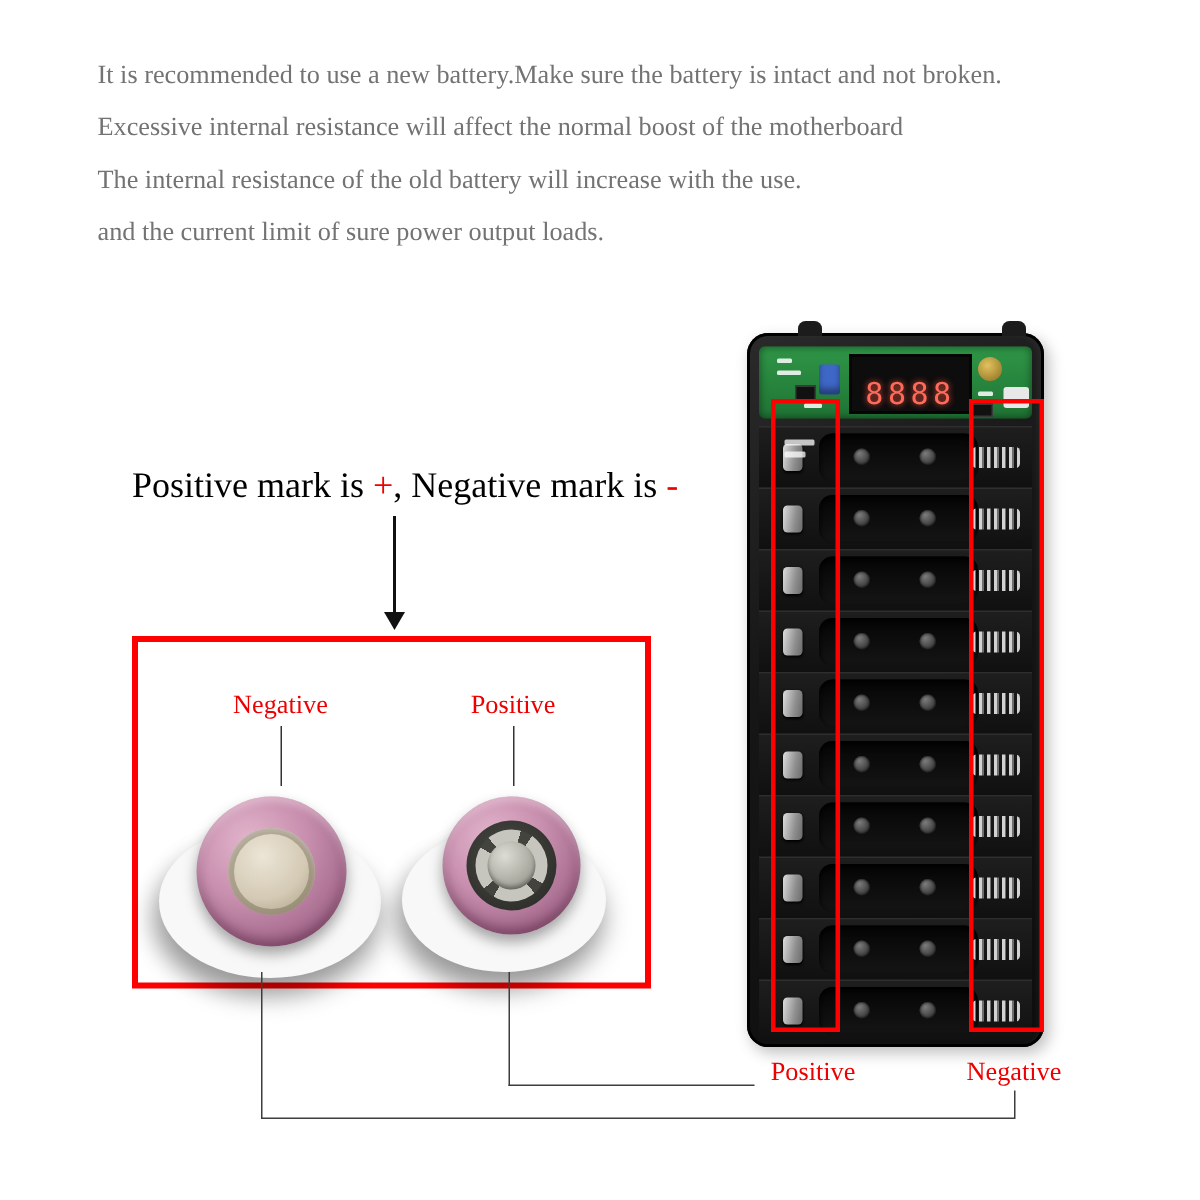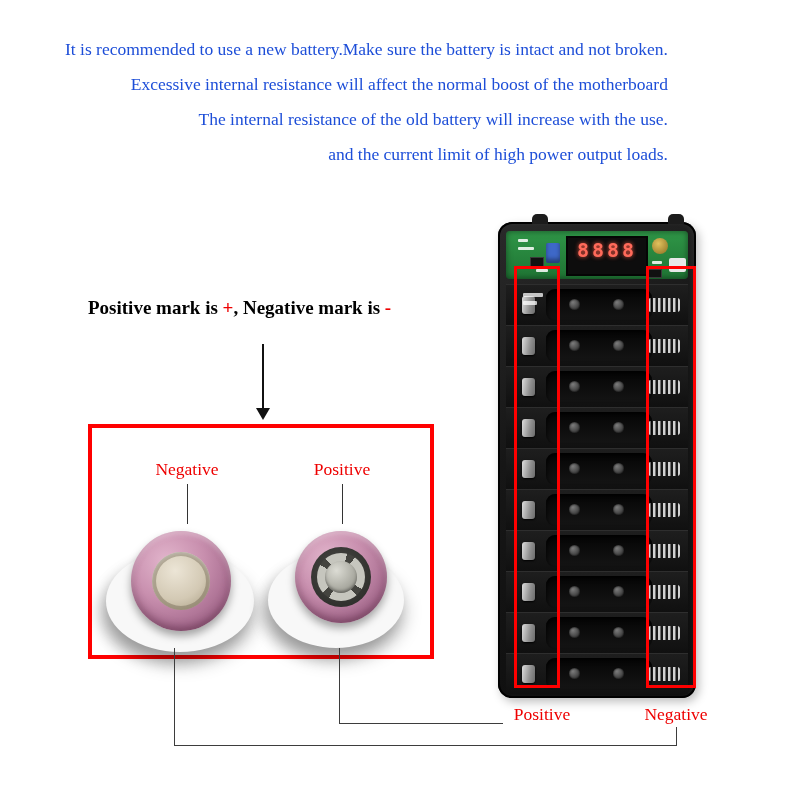--- a/index.html
+++ b/index.html
@@ -1,23 +1,23 @@
 <!DOCTYPE html>
 <html><head>
 <meta charset="utf-8">
 <style>
   html,body{margin:0;padding:0;background:#fff;}
   .page{position:relative;width:800px;height:800px;background:#ffffff;overflow:hidden;
         font-family:"Liberation Serif",serif;color:#000;}
 
   
-  .instructions{position:absolute;left:65px;top:32px;font-size:17.5px;line-height:35px;color:#1d4ed8;text-align:right;}
-
-  
-  .mark-note{position:absolute;left:88px;top:297px;font-size:19px;color:#000;font-weight:bold;}
+  .instructions{position:absolute;left:65px;top:32px;font-size:17.5px;line-height:35px;color:#737373;}
+
+  
+  .mark-note{position:absolute;left:88px;top:311px;font-size:24px;color:#000;}
   .red-txt{color:#ee0000;}
 
   
   .down-arrow{position:absolute;left:256px;top:344px;width:14px;height:78px;}
   .down-arrow .shaft{position:absolute;left:6px;top:0;width:2px;height:66px;background:#111;}
   .down-arrow .head{position:absolute;left:0;top:64px;width:0;height:0;
         border-left:7px solid transparent;border-right:7px solid transparent;border-top:12px solid #111;}
 
   
   .photo-box{position:absolute;left:88px;top:424px;width:338px;height:227px;border:4px solid #ff0000;background:#fff;}
@@ -62,21 +62,21 @@
   
   .case{position:absolute;left:498px;top:222px;width:198px;height:476px;border-radius:14px;
         background:linear-gradient(145deg,#2a2a2a,#161616 40%,#0d0d0d);
         box-shadow:inset 0 0 0 2px #000, inset -3px 0 6px rgba(255,255,255,.08), 3px 4px 10px rgba(0,0,0,.25);}
   .case-bump{position:absolute;top:-8px;width:16px;height:10px;background:#1c1c1c;border-radius:5px 5px 0 0;}
   .bump-a{left:34px;} .bump-b{left:170px;}
 
   .pcb{position:absolute;left:8px;top:9px;width:182px;height:48px;border-radius:4px;overflow:hidden;
         background:linear-gradient(#2f9647,#1f7434);box-shadow:inset 0 0 6px rgba(0,0,0,.5);}
   .led-display{position:absolute;left:60px;top:5px;width:78px;height:36px;background:#0d0d0d;border:2px solid #050505;
-        display:flex;align-items:flex-start;justify-content:center;font-weight:bold;}
+        display:flex;align-items:flex-end;justify-content:center;}
   .digits{font-family:"DejaVu Sans Mono",monospace;font-size:20px;letter-spacing:3px;color:#ff6a5a;
         text-shadow:0 0 4px rgba(255,90,70,.9);}
   .blue-cap{position:absolute;left:40px;top:12px;width:14px;height:20px;background:#3e68c8;border-radius:2px;
         box-shadow:inset 0 -4px 4px rgba(0,0,0,.4);}
   .inductor{position:absolute;left:146px;top:7px;width:16px;height:16px;border-radius:50%;
         background:radial-gradient(circle at 40% 35%, #e2c25e, #8a6d20);}
   .white-conn{position:absolute;left:163px;top:27px;width:17px;height:14px;background:#e8e8e8;border-radius:2px;}
   .silk{position:absolute;background:rgba(255,255,255,.85);border-radius:1px;}
   .s1{left:12px;top:8px;width:10px;height:3px;} .s2{left:12px;top:16px;width:16px;height:3px;}
   .s3{left:30px;top:38px;width:12px;height:3px;} .s4{left:146px;top:30px;width:10px;height:3px;}
@@ -109,21 +109,21 @@
 </style>
 </head>
 <body>
 
 <div class="page">
 
   <div class="instructions">
     <div>It is recommended to use a new battery.Make sure the battery is intact and not broken.</div>
     <div>Excessive internal resistance will affect the normal boost of the motherboard</div>
     <div>The internal resistance of the old battery will increase with the use.</div>
-    <div>and the current limit of high power output loads.</div>
+    <div>and the current limit of sure power output loads.</div>
   </div>
 
   <div class="mark-note">
     <span>Positive mark is </span><span class="red-txt">+</span><span>, Negative mark is </span><span class="red-txt">-</span>
   </div>
 
   <div class="down-arrow">
     <div class="shaft"></div>
     <div class="head"></div>
   </div>

